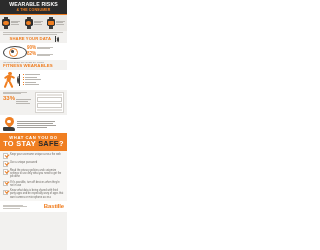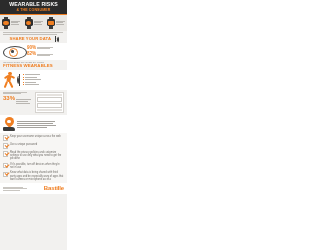--- a/index.html
+++ b/index.html
@@ -317,20 +317,24 @@
       <div class="shoe"></div>
     </div>
     <div class="loc-txt">
       <span class="lw1"></span>
         <span class="lw2"></span>
       <span class="lw3"></span>
         <span class="lw4"></span>
     </div>
   </div>
 
+  <div class="cta">
+    <div class="cta-top">WHAT CAN YOU DO</div>
+    <div class="cta-big"><span>TO STAY </span><span class="safe">SAFE</span><span>?</span></div>
+  </div>
 
   <div class="checks">
     <div class="chk">
       <div class="box"></div>
       <div class="chk-txt">Keep your username unique across the web</div>
     </div>
     <div class="chk">
       <div class="box"></div>
       <div class="chk-txt">Use a unique password</div>
     </div>

